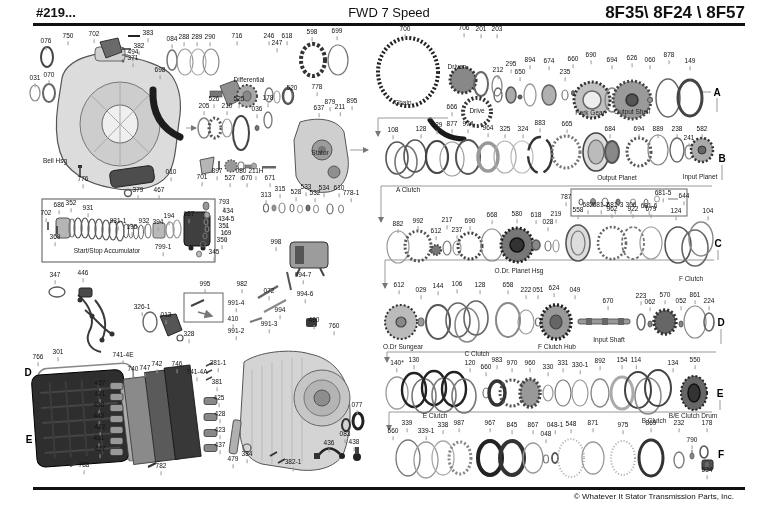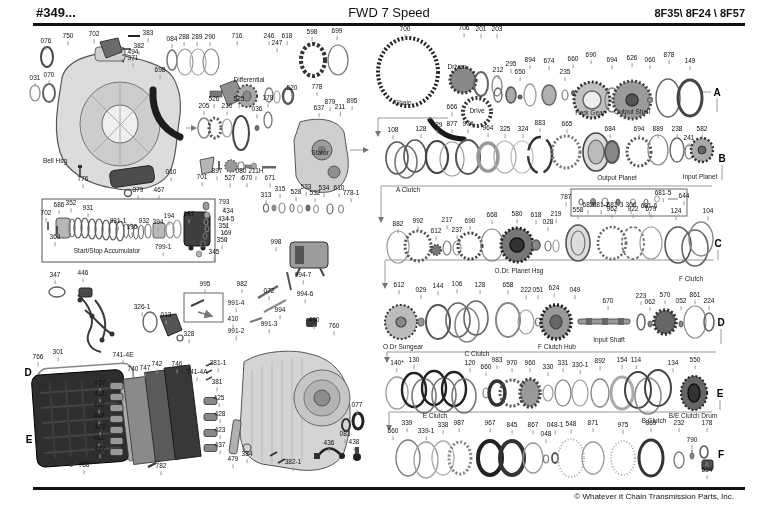--- a/index.html
+++ b/index.html
@@ -3,21 +3,21 @@
 <meta charset="utf-8">
 <style>
   html,body{margin:0;padding:0;}
   body{
     width:778px;height:510px;position:relative;background:#fff;
     font-family:"Liberation Sans",sans-serif;color:#111;overflow:hidden;
   }
   .hdr{position:absolute;top:5px;height:16px;line-height:16px;white-space:nowrap;}
   .hdr-left{left:36px;font-size:13px;font-weight:bold;}
   .hdr-center{left:0;width:100%;text-align:center;font-size:13px;}
-  .hdr-right{right:33px;font-size:11px;font-weight:bold;}
+  .hdr-right{right:33px;font-size:17px;font-weight:bold;}
   .rule{position:absolute;left:33px;width:712px;height:3px;background:#111;}
   .rule-top{top:23px;}
   .rule-bottom{top:487px;}
   .copyright{position:absolute;top:492px;right:44px;font-size:8px;color:#111;}
   #labels{position:absolute;left:0;top:0;width:778px;height:510px;}
   .part{
     position:absolute;font-size:6.5px;line-height:1;color:#111;
     transform:translate(-50%,-50%);white-space:nowrap;text-align:center;
   }
   .part::after{content:"";display:block;width:1px;height:4px;background:#999;margin:1px auto 0;}
@@ -27,26 +27,26 @@
   }
   .marker{
     position:absolute;font-size:10px;font-weight:bold;color:#000;
     transform:translate(-50%,-50%);white-space:nowrap;
   }
   svg{position:absolute;left:0;top:0;}
 </style>
 </head>
 <body>
 
-<div class="hdr hdr-left">#349...</div>
+<div class="hdr hdr-left">#219...</div>
 <div class="hdr hdr-center">FWD 7 Speed</div>
 <div class="hdr hdr-right">8F35\ 8F24 \ 8F57</div>
 <div class="rule rule-top"></div>
 <div class="rule rule-bottom"></div>
-<div class="copyright">© Whatever It Chain Transmission Parts, Inc.</div>
+<div class="copyright">© Whatever It Stator Transmission Parts, Inc.</div>
 
 <svg id="art" width="778" height="510" viewBox="0 0 778 510">
   <defs>
     <marker id="arr" markerWidth="6" markerHeight="6" refX="5" refY="3" orient="auto">
       <path d="M0,0 L6,3 L0,6 Z" fill="#777"></path>
     </marker>
   </defs>
 
   <path d="M62,78 C66,60 95,50 118,55 C140,58 165,66 172,76 C180,88 182,105 179,122 C176,142 176,162 168,175 C158,188 135,193 112,188 C88,184 66,172 60,152 C55,136 56,118 58,104 Z" fill="#dcdcdc" stroke="#555" stroke-width="1.2"></path>
   <ellipse cx="120" cy="124" rx="40" ry="42" fill="#cdcdcd" stroke="#777"></ellipse>

